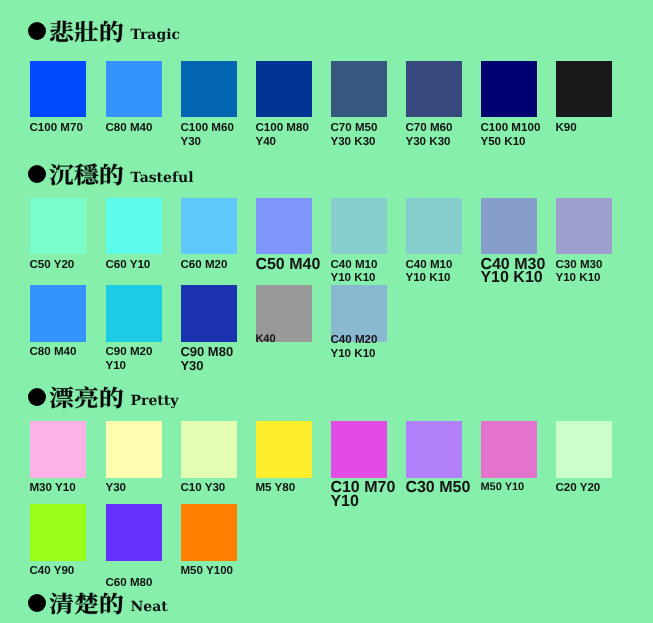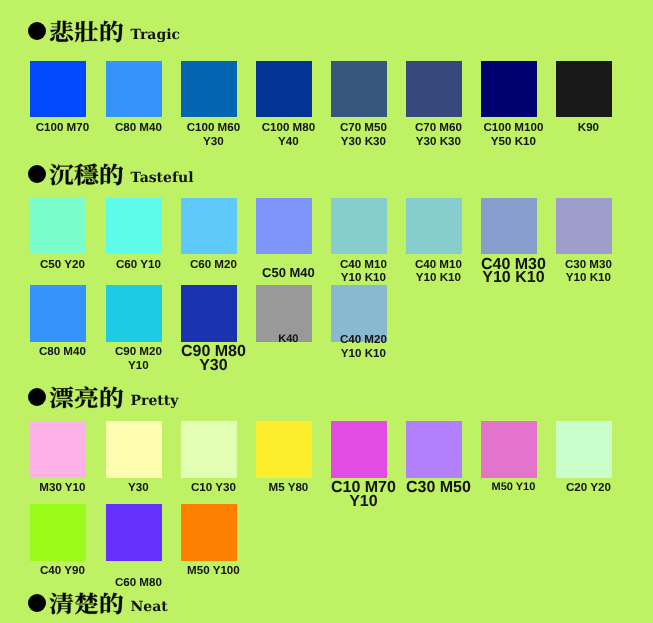--- a/index.html
+++ b/index.html
@@ -4,21 +4,21 @@
 <title>Color Image Scale Palette</title>
 <style>
   html,body{margin:0;padding:0;}
   body{
     width:653px;height:623px;
     background:#ffffff;
     font-family:"Liberation Sans",sans-serif;
     overflow:hidden;
     text-rendering:geometricPrecision;
   }
-  .page{position:relative;width:653px;height:623px;background:#bef264;text-align:center;}
+  .page{position:relative;width:653px;height:623px;background:#86efac;}
   .section{position:absolute;left:0;top:0;width:653px;height:623px;pointer-events:none;}
   .section > *{pointer-events:auto;}
   .sec-head{position:absolute;left:0;width:653px;height:0;}
   .bullet{position:absolute;border-radius:50%;background:#000;}
   .cjk{position:absolute;}
   .cjk .cjk-svg{display:block;}
   .title-en{position:absolute;font-family:"DejaVu Serif",serif;font-weight:bold;color:#131313;line-height:1;white-space:nowrap;}
   .row{position:absolute;left:0;top:0;width:653px;height:0;}
   .sw{position:absolute;}
   .chip{position:absolute;left:0;top:0;}
@@ -95,21 +95,21 @@
     <div class="sw" style="left:106px;top:197.5px;width:56px">
       <div class="chip" style="width:56px;height:56.8px;background:#5dfbe9"></div>
       <div class="lab" style="top:60.0px;width:66px;font-size:11.6px;line-height:13.9px">C60 Y10</div>
     </div>
     <div class="sw" style="left:181px;top:197.5px;width:56px">
       <div class="chip" style="width:56px;height:56.8px;background:#60c9fc"></div>
       <div class="lab" style="top:60.0px;width:66px;font-size:11.6px;line-height:13.9px">C60 M20</div>
     </div>
     <div class="sw" style="left:256px;top:197.5px;width:56px">
       <div class="chip" style="width:56px;height:56.8px;background:#7e96fb"></div>
-      <div class="lab" style="top:68px;width:66px;font-size:13px;line-height:13.9px">C50 M40</div>
+      <div class="lab" style="top:60.0px;width:66px;font-size:16px;line-height:13.9px">C50 M40</div>
     </div>
     <div class="sw" style="left:331px;top:197.5px;width:56px">
       <div class="chip" style="width:56px;height:56.8px;background:#88cdce"></div>
       <div class="lab" style="top:60.0px;width:66px;font-size:11.6px;line-height:13.9px">C40 M10 Y10 K10</div>
     </div>
     <div class="sw" style="left:406px;top:197.5px;width:56px">
       <div class="chip" style="width:56px;height:56.8px;background:#88cdce"></div>
       <div class="lab" style="top:60.0px;width:66px;font-size:11.6px;line-height:13.9px">C40 M10 Y10 K10</div>
     </div>
     <div class="sw" style="left:481px;top:197.5px;width:56px">
@@ -125,21 +125,21 @@
     <div class="sw" style="left:30px;top:284.8px;width:56px">
       <div class="chip" style="width:56px;height:56.8px;background:#3593fc"></div>
       <div class="lab" style="top:60.0px;width:66px;font-size:11.6px;line-height:13.9px">C80 M40</div>
     </div>
     <div class="sw" style="left:106px;top:284.8px;width:56px">
       <div class="chip" style="width:56px;height:56.8px;background:#1ccce5"></div>
       <div class="lab" style="top:60.0px;width:66px;font-size:11.6px;line-height:13.9px">C90 M20 Y10</div>
     </div>
     <div class="sw" style="left:181px;top:284.8px;width:56px">
       <div class="chip" style="width:56px;height:56.8px;background:#1b33ae"></div>
-      <div class="lab" style="top:60.0px;width:66px;font-size:16px;line-height:13.9px">C90 M80 Y30</div>
+      <div class="lab" style="top:60.0px;width:66px;font-size:13px;line-height:13.9px">C90 M80 Y30</div>
     </div>
     <div class="sw" style="left:256px;top:284.8px;width:56px">
       <div class="chip" style="width:56px;height:56.8px;background:#999999"></div>
       <div class="lab" style="top:48px;width:66px;font-size:11px;line-height:13.9px">K40</div>
     </div>
     <div class="sw" style="left:331px;top:284.8px;width:56px">
       <div class="chip" style="width:56px;height:56.8px;background:#89b9d0"></div>
       <div class="lab" style="top:48px;width:66px;font-size:11.6px;line-height:13.9px">C40 M20 Y10 K10</div>
     </div>
   </div>

